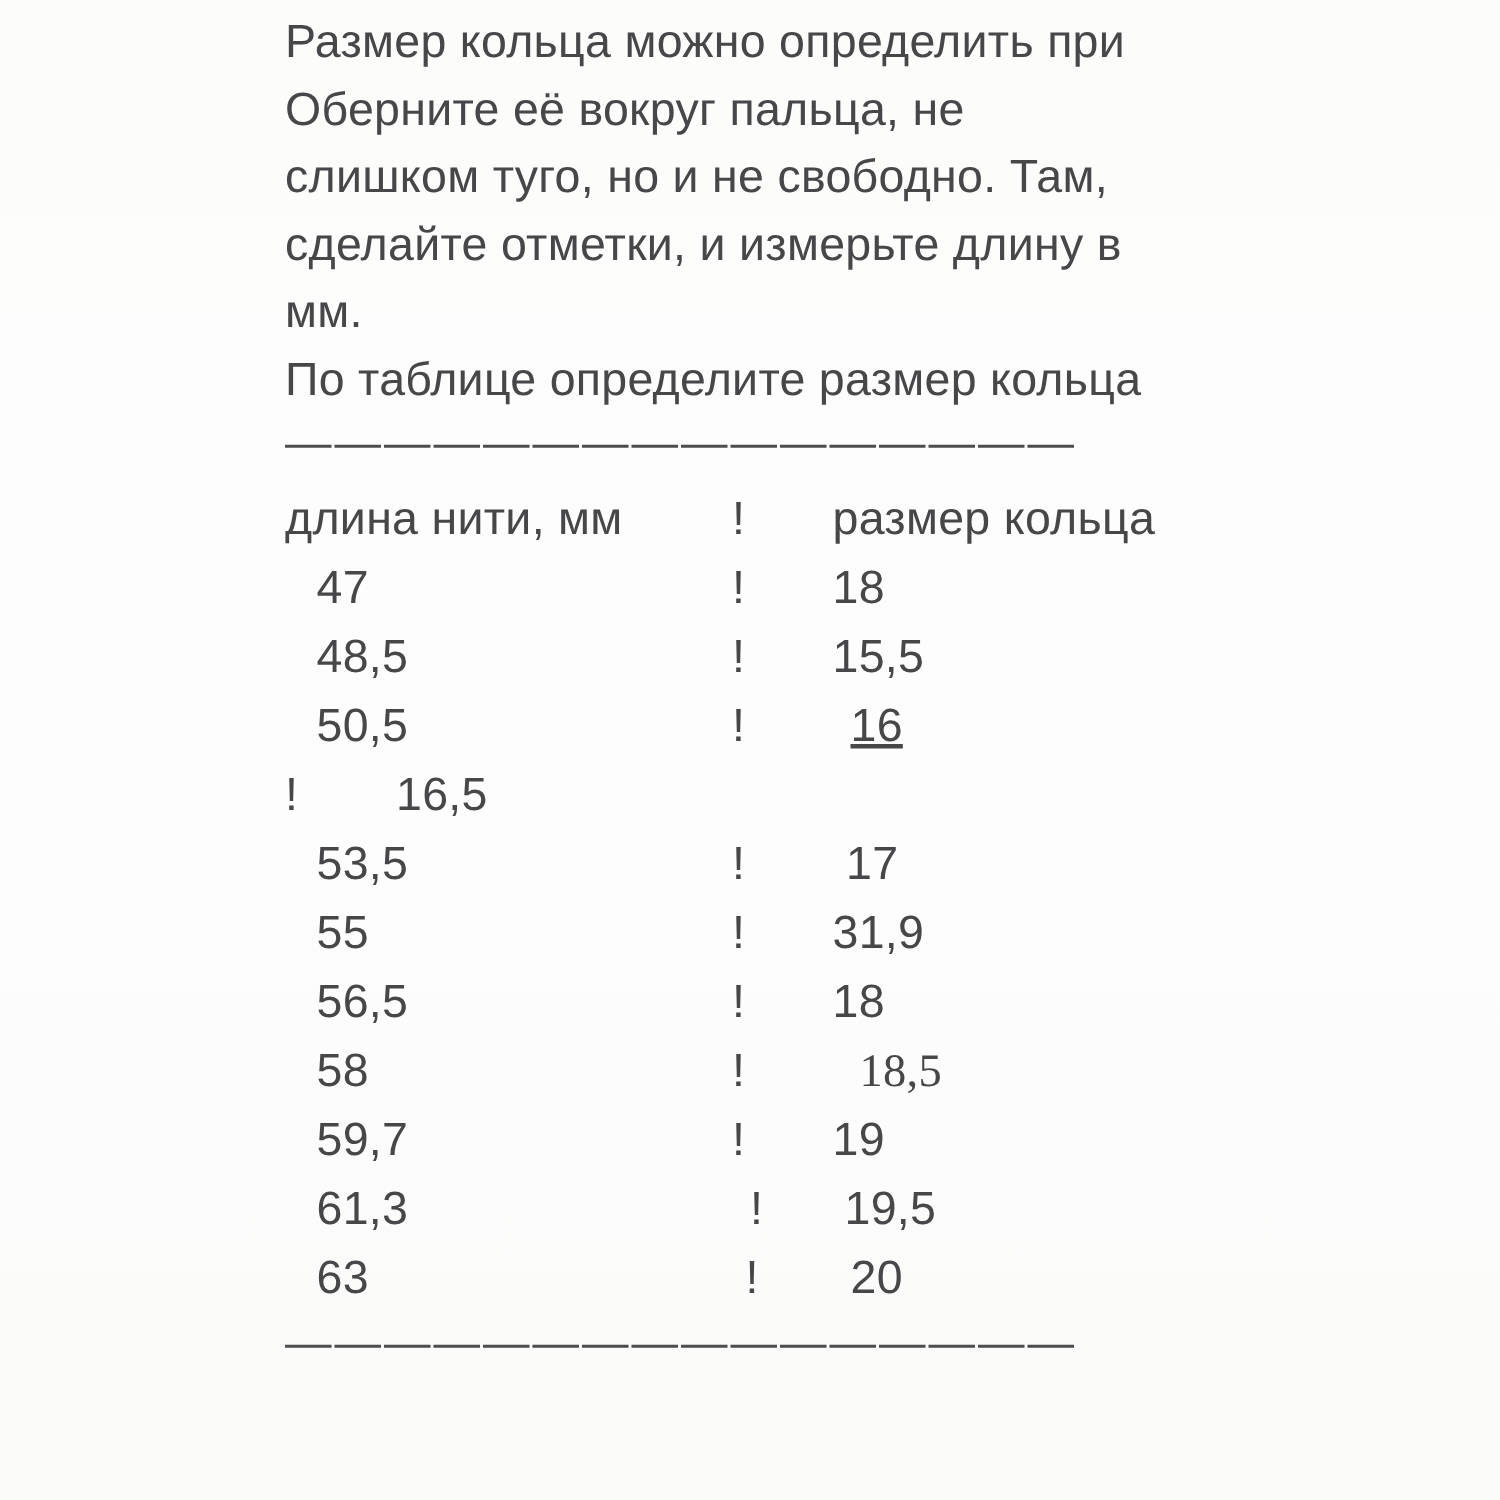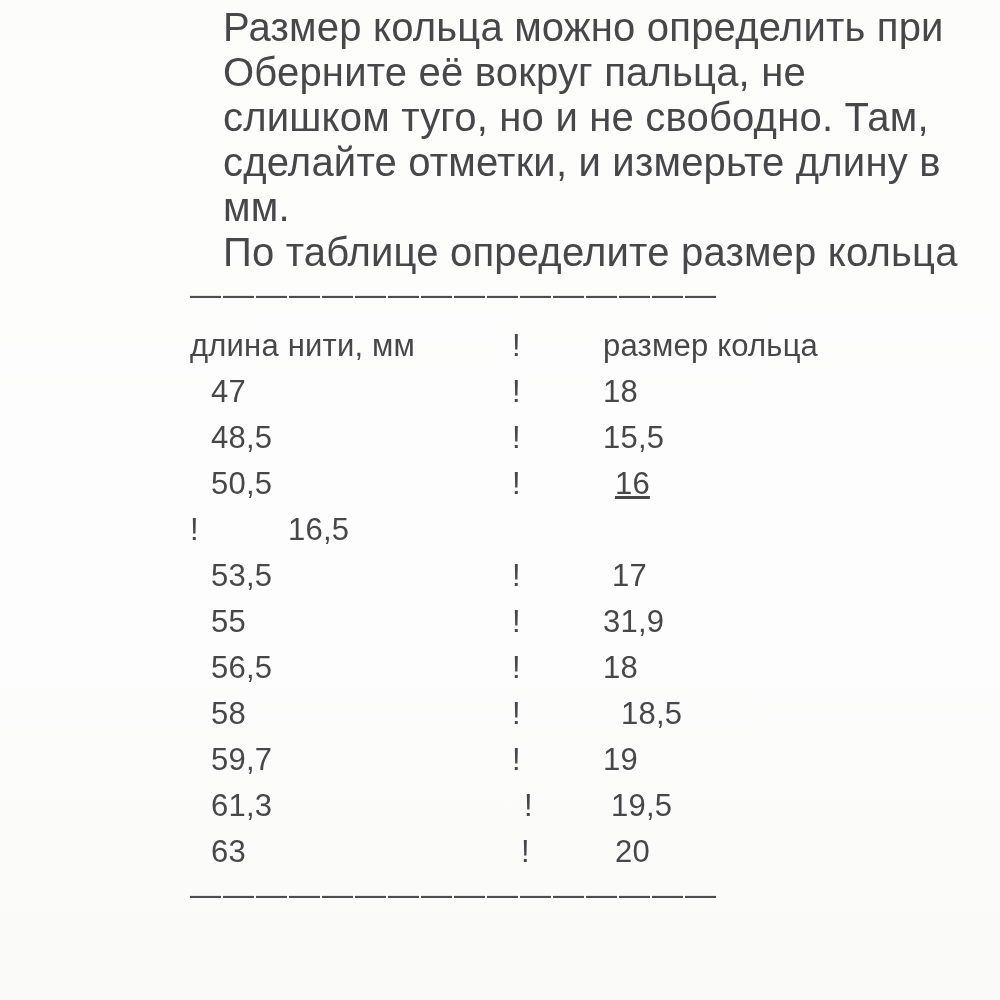--- a/index.html
+++ b/index.html
@@ -9,52 +9,50 @@
     font-family: "Liberation Sans", sans-serif;
     color: #47474a;
     overflow: hidden;
   }
   .page {
     width: 1000px;
     height: 1000px;
     padding: 5px 0 0 190px;
   }
   .intro-line {
-    font-size: 40px;
+    font-size: 31px;
     line-height: 45px;
     white-space: nowrap;
     letter-spacing: 0.2px;
-    margin-left: 33px;
   }
   .divider {
     font-size: 31px;
     line-height: 40px;
     letter-spacing: 2px;
     color: #4d4d50;
     white-space: nowrap;
   }
   .trow {
     display: flex;
     align-items: center;
     height: 46px;
     font-size: 31px;
     letter-spacing: 0.2px;
     white-space: nowrap;
-    gap: 24px;
   }
   .thead { margin-top: 8px; }
   .c1 { width: 298px; padding-left: 21px; }
   .thead .c1 { padding-left: 0; }
   .c2 { width: 67px; }
   .c3 { }
   
   #rows .trow:nth-child(3)  .c3 { padding-left: 12px; text-decoration: underline; }
   #rows .trow:nth-child(4)  .c3 { padding-left: 7px; }
   #rows .trow:nth-child(5)  .c3 { padding-left: 9px; }
-  #rows .trow:nth-child(8)  .c3 { padding-left: 18px; }
+  #rows .trow:nth-child(8)  .c3 { padding-left: 18px; font-family: Liberation Serif, serif; }
   #rows .trow:nth-child(10) .c2 { padding-left: 12px; }
   #rows .trow:nth-child(10) .c3 { padding-left: 8px; }
   #rows .trow:nth-child(11) .c2 { padding-left: 9px; }
   #rows .trow:nth-child(11) .c3 { padding-left: 12px; }
 </style>
 </head>
 <body>
 
 <div class="page">
 

